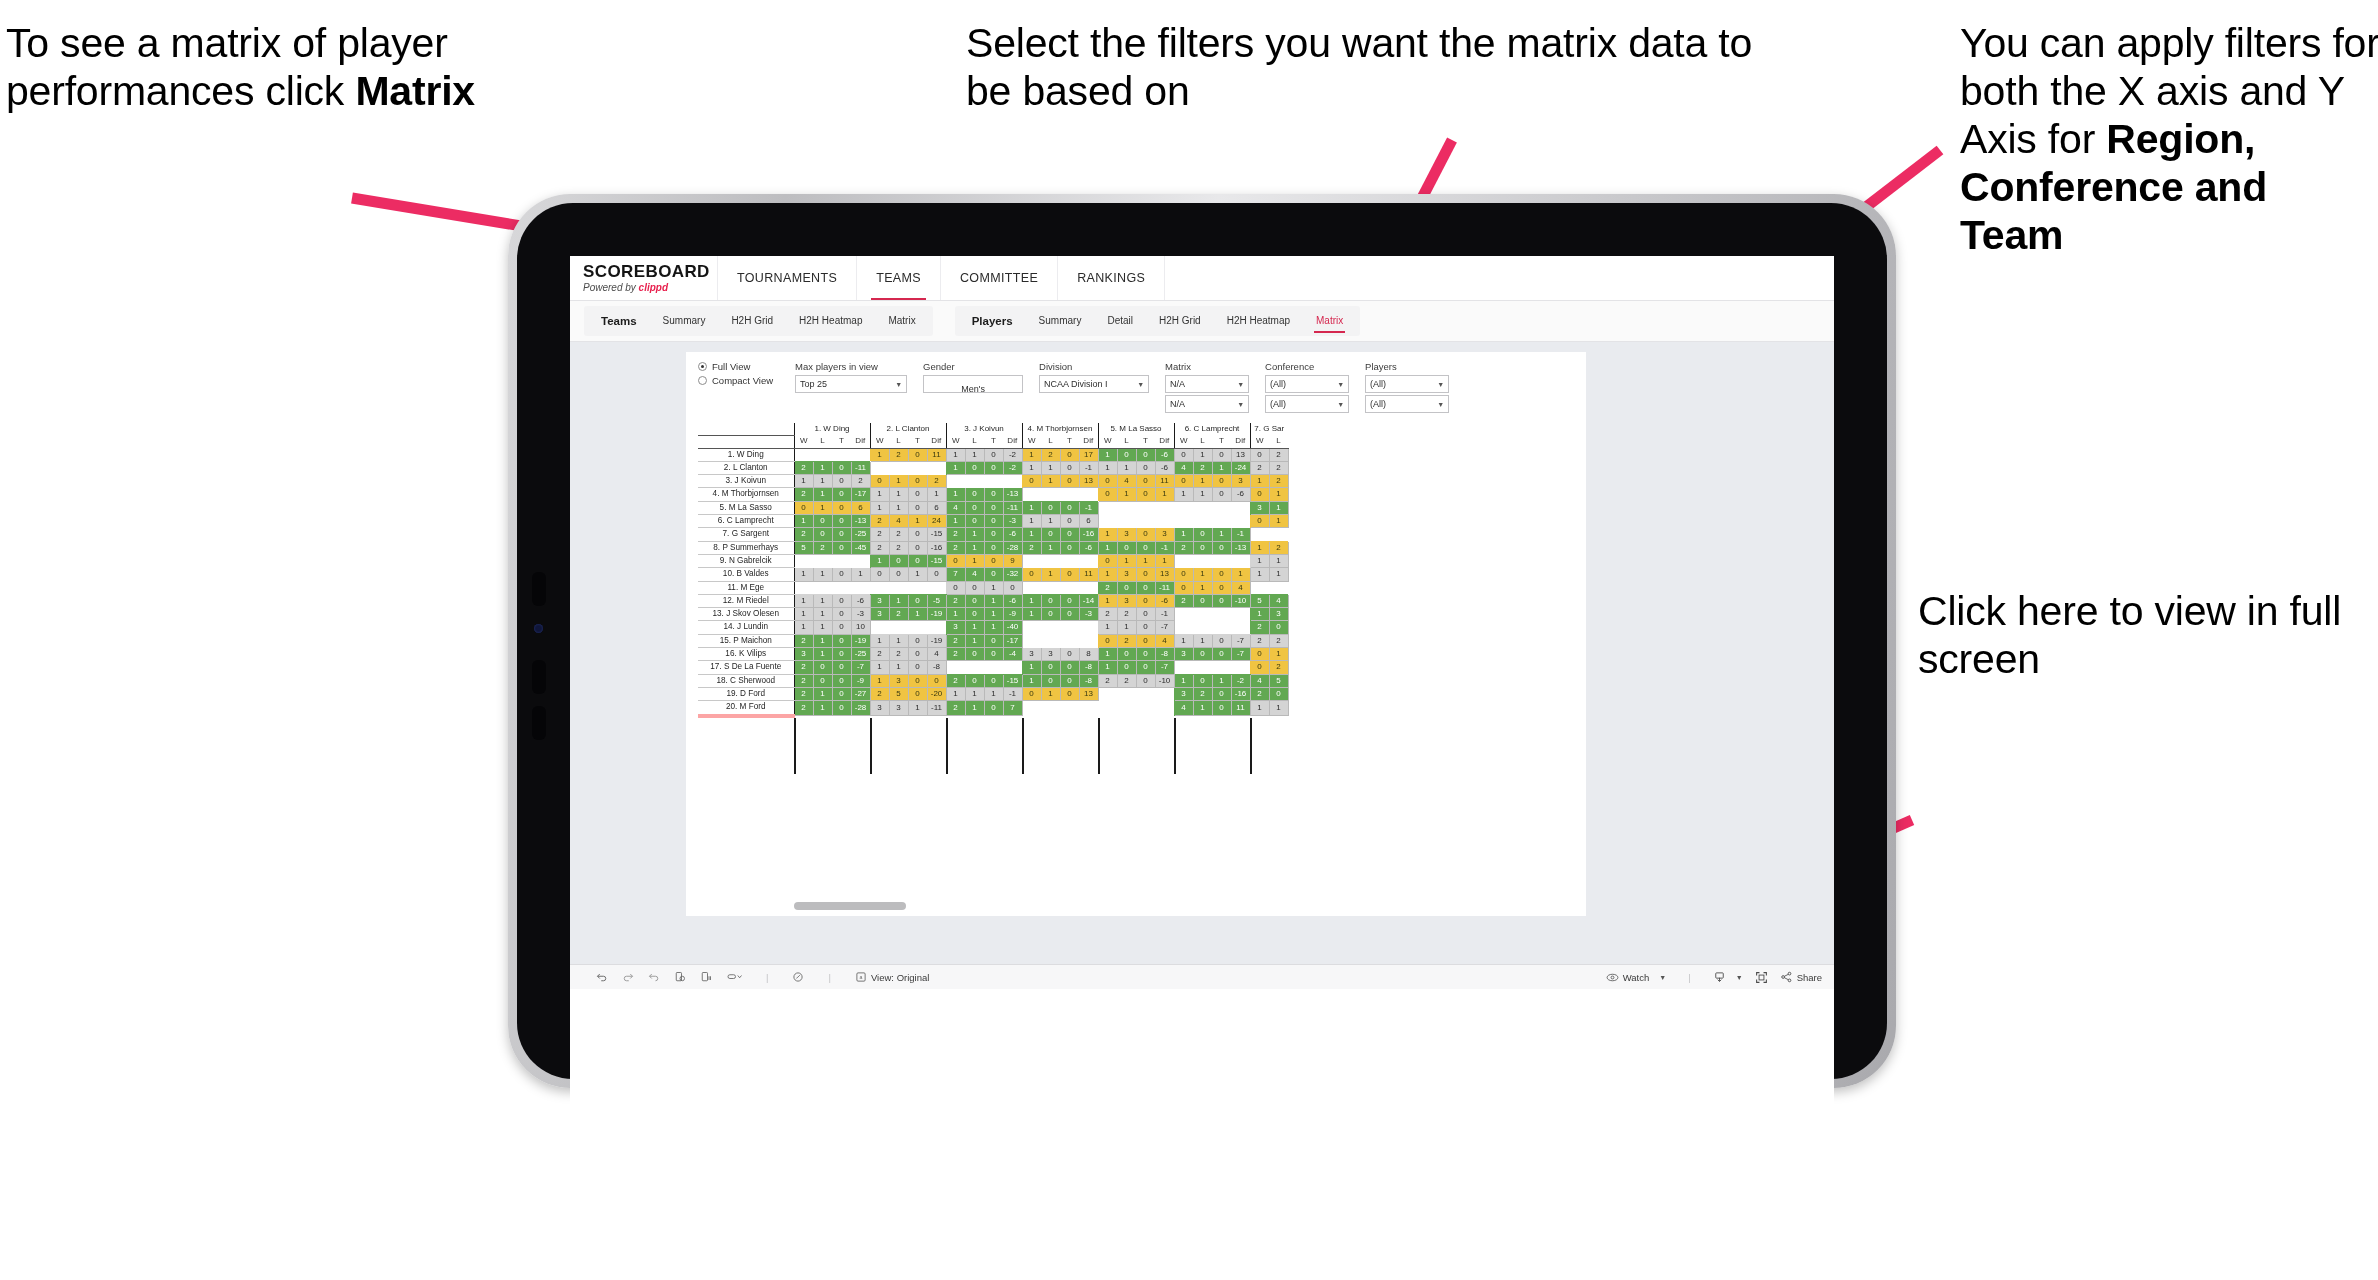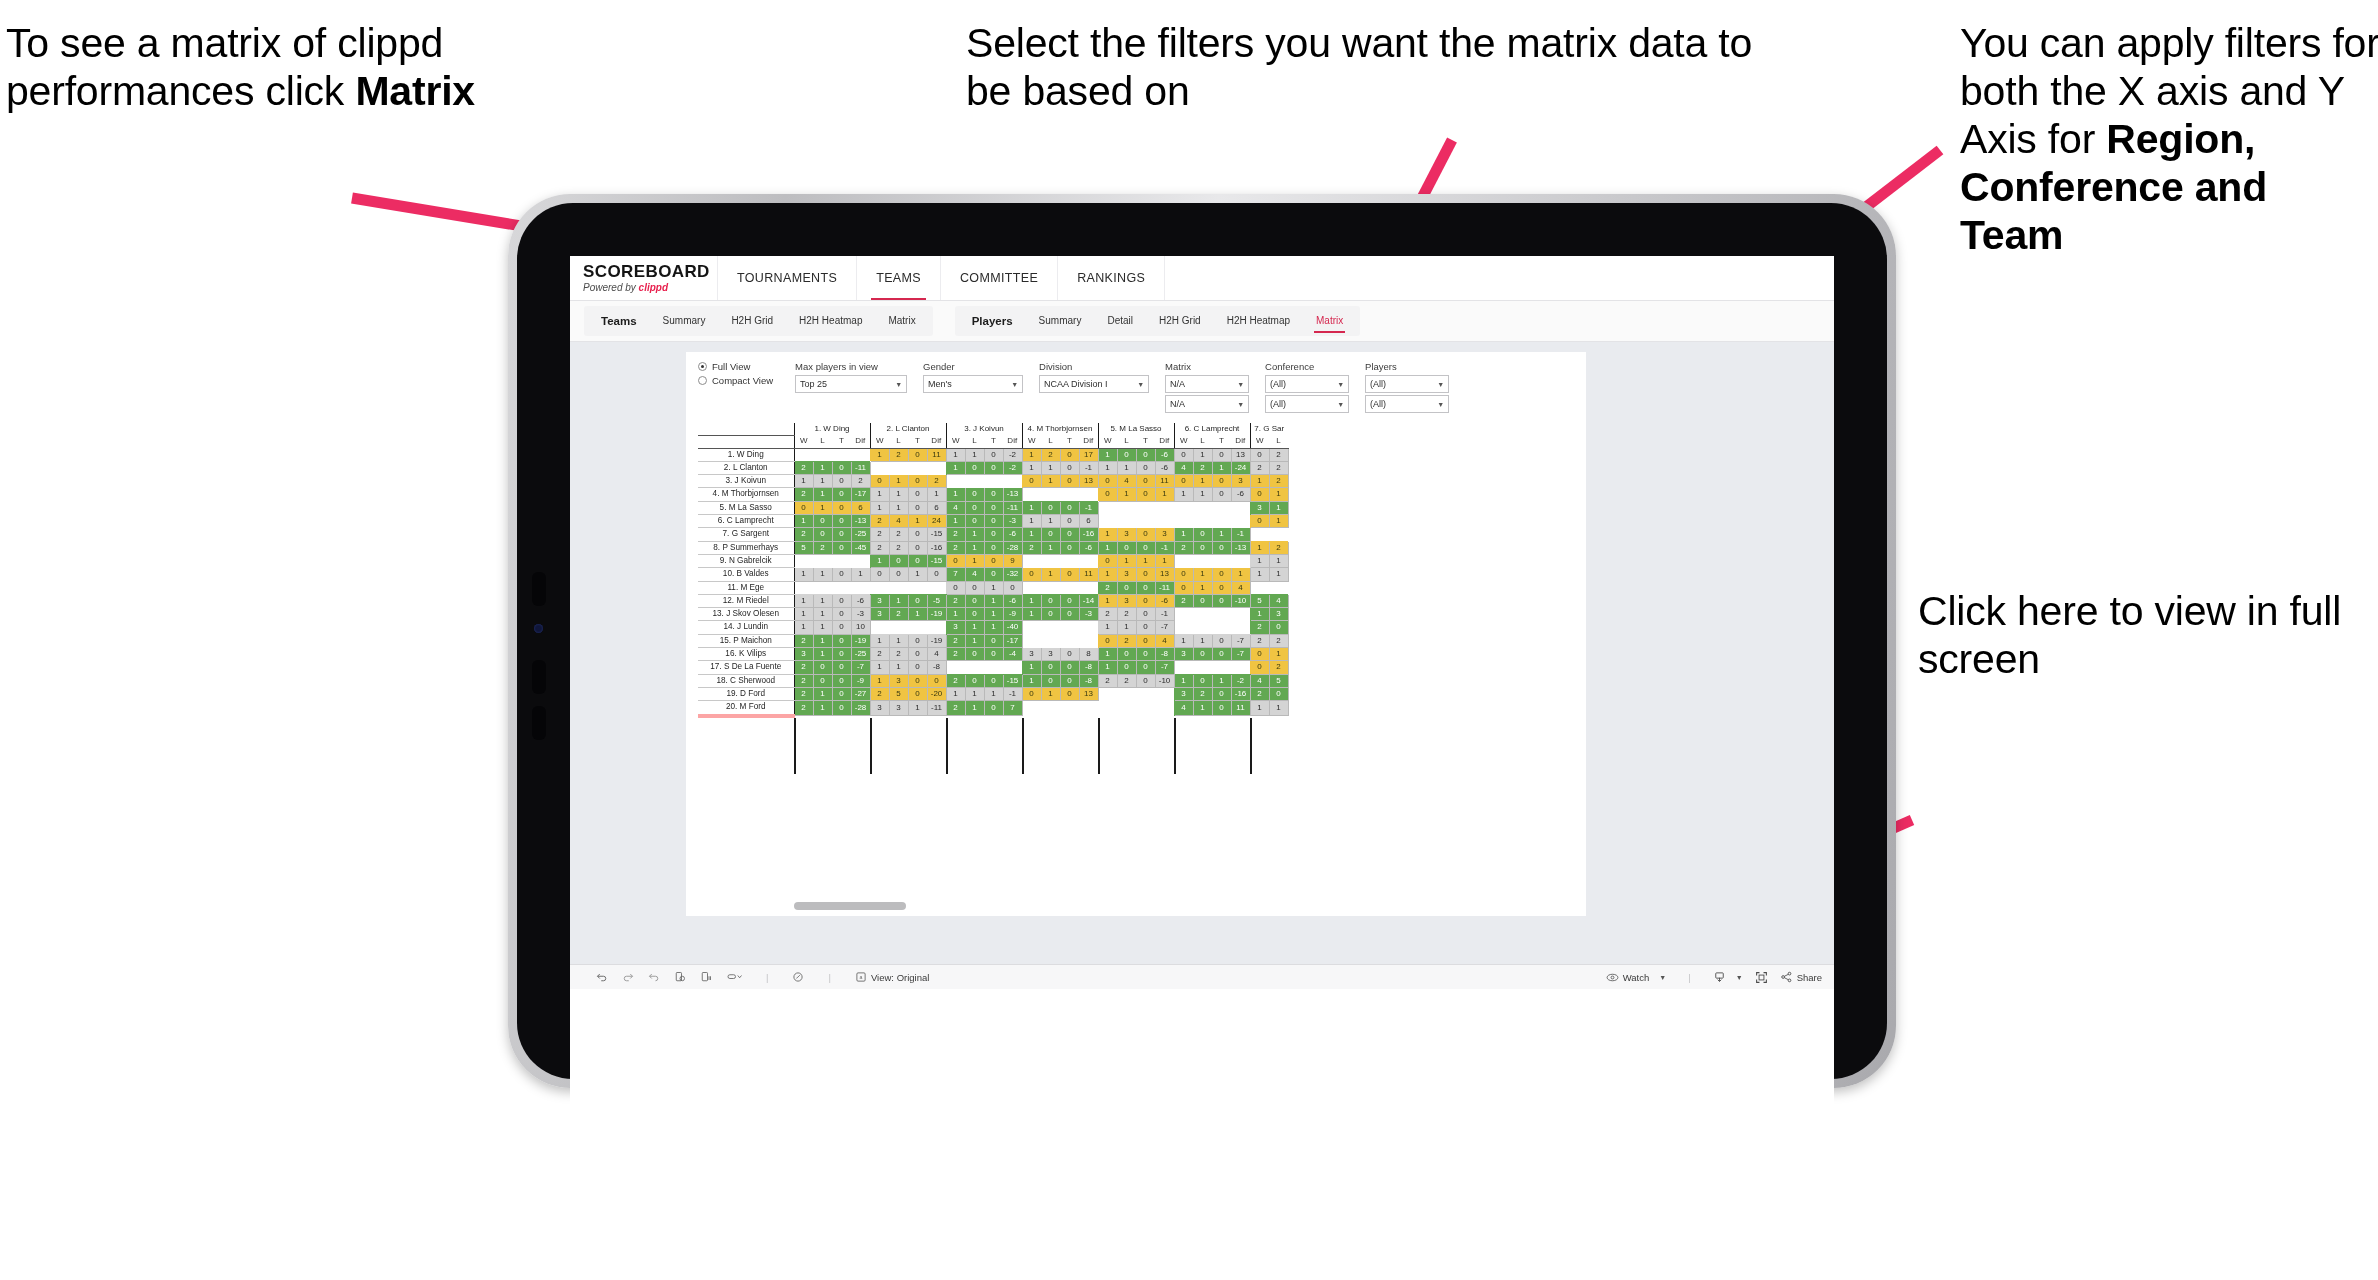--- a/index.html
+++ b/index.html
@@ -256,21 +256,21 @@
     margin-bottom: 2px;
     white-space: nowrap;
     overflow: hidden;
   }
   .caret {
     font-size: 7px;
     color: #555;
     margin-left: 6px;
   }
   .w-maxplayers { width: 112px; }
-  .w-gender     { width: 100px; }
+  .w-gender     { width: 100px; flex-direction: column; }
   .w-division   { width: 110px; }
   .w-region     { width: 84px; }
   .w-conference { width: 84px; }
   .w-players    { width: 84px; }
 
   
   .matrix-wrap {
     padding: 8px 0 0 12px;
     position: relative;
   }
@@ -390,21 +390,21 @@
 
   <line x1="352" y1="198" x2="1320" y2="358" stroke="#ec2c63" stroke-width="11" marker-end="url(#ah)"></line>
 
   <line x1="1452" y1="140" x2="1334" y2="368" stroke="#ec2c63" stroke-width="11" marker-end="url(#ah)"></line>
 
   <line x1="1940" y1="150" x2="1592" y2="418" stroke="#ec2c63" stroke-width="11" marker-end="url(#ah)"></line>
 
   <line x1="1912" y1="820" x2="1552" y2="978" stroke="#ec2c63" stroke-width="11" marker-end="url(#ah)"></line>
 </svg>
 
-<div class="annot" id="annot-matrix"><span>To see a matrix of clippd performances click </span><b>Matrix</b></div>
+<div class="annot" id="annot-matrix"><span>To see a matrix of player performances click </span><b>Matrix</b></div>
 <div class="annot" id="annot-filters"><span>Select the filters you want the matrix data to be based on</span></div>
 <div class="annot" id="annot-axis"><span>You  can apply filters for both the X axis and Y Axis for </span><b>Region, Conference and Team</b></div>
 <div class="annot" id="annot-full"><span>Click here to view in full screen</span></div>
 
 <div id="tablet">
   <div class="tablet-outer"></div>
   <div class="tablet-bezel"></div>
   <div class="tablet-btn" id="btn-a"></div>
   <div id="cam-dot"></div>
   <div class="tablet-btn" id="btn-b"></div>

